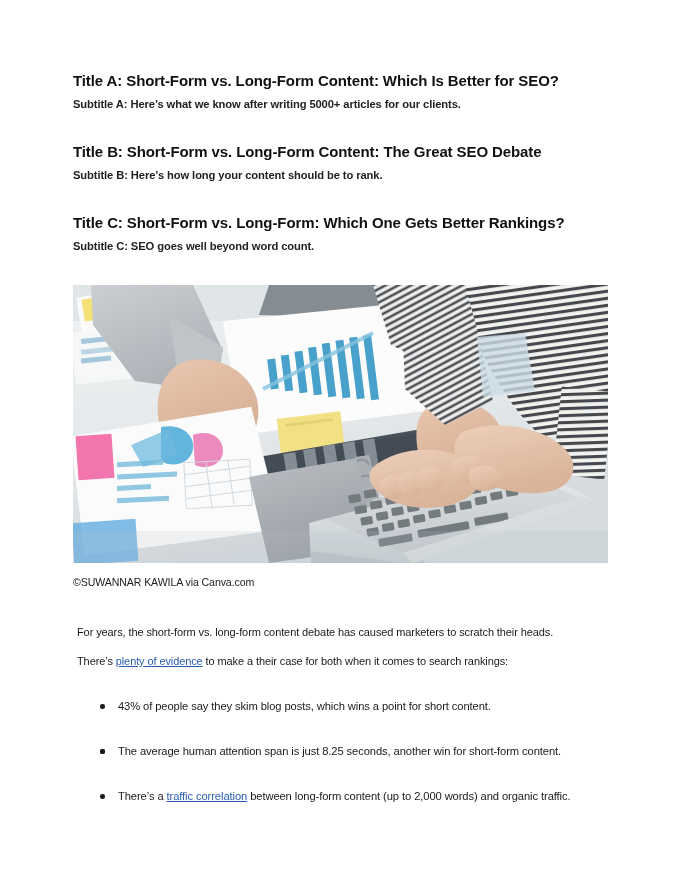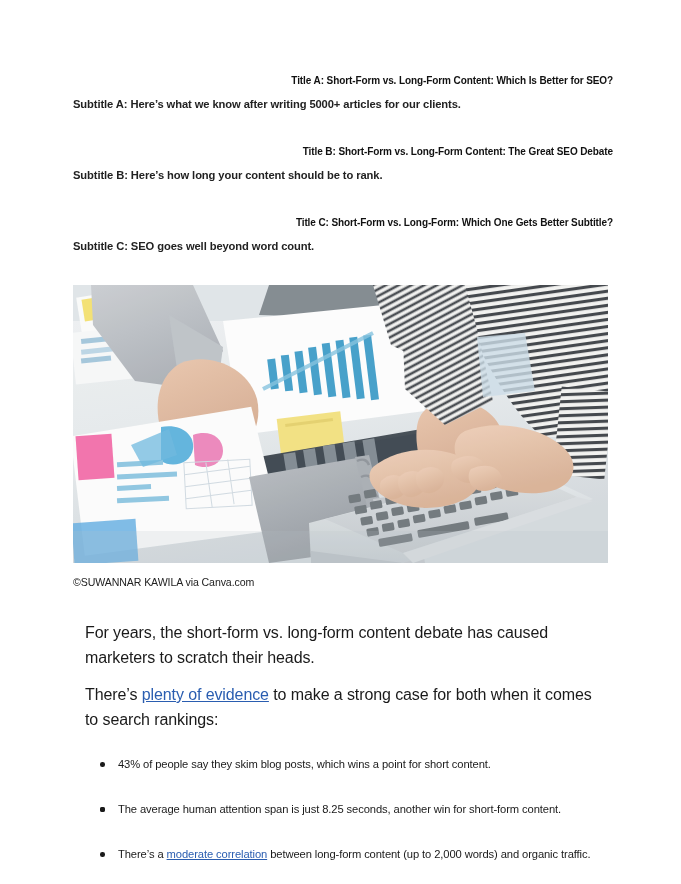--- a/index.html
+++ b/index.html
@@ -29,27 +29,26 @@
     left: 73px;
     top: 72px;
     width: 540px;
   }
 
   
   .title-group {
     margin-bottom: 30px;
   }
   .doc-title {
-    font-size: 10px;
+    font-size: 15px;
     font-weight: bold;
     color: #111111;
     letter-spacing: -0.1px;
     line-height: 18px;
     margin: 0 0 5px 0;
-    text-align: right;
   }
   .doc-subtitle {
     font-size: 11.2px;
     font-weight: bold;
     color: #222222;
     letter-spacing: -0.1px;
     line-height: 18px;
     margin: 0;
   }
 
@@ -73,25 +72,25 @@
     letter-spacing: -0.1px;
     margin-top: 11px;
     line-height: 16px;
   }
 
   
   .body-block {
     margin-top: 30px;
   }
   .para {
-    font-size: 16px;
+    font-size: 11px;
     line-height: 25px;
     color: #1a1a1a;
     letter-spacing: -0.1px;
-    margin: 12px;
+    margin: 4px;
   }
   a.doclink, .doclink {
     color: #2a5db0;
     text-decoration: underline;
     cursor: pointer;
   }
 
   
   .bullets {
     margin: 16px 0 0 0;
@@ -128,21 +127,21 @@
       <p class="doc-title">Title A: Short-Form vs. Long-Form Content: Which Is Better for SEO?</p>
       <p class="doc-subtitle">Subtitle A: Here’s what we know after writing 5000+ articles for our clients.</p>
     </div>
 
     <div class="title-group">
       <p class="doc-title">Title B: Short-Form vs. Long-Form Content: The Great SEO Debate</p>
       <p class="doc-subtitle">Subtitle B: Here’s how long your content should be to rank.</p>
     </div>
 
     <div class="title-group">
-      <p class="doc-title">Title C: Short-Form vs. Long-Form: Which One Gets Better Subtitle?</p>
+      <p class="doc-title">Title C: Short-Form vs. Long-Form: Which One Gets Better Rankings?</p>
       <p class="doc-subtitle">Subtitle C: SEO goes well beyond word count.</p>
     </div>
 
     <div class="figure">
       <div class="photo">
         <svg viewBox="0 0 535 278" preserveAspectRatio="none" xmlns="http://www.w3.org/2000/svg" aria-hidden="true">
           <defs>
             <linearGradient id="deskg" x1="0" y1="0" x2="0.3" y2="1">
               <stop offset="0%" stop-color="#eef1f3"></stop>
               <stop offset="55%" stop-color="#e4e8ea"></stop>
@@ -364,32 +363,32 @@
             <rect x="0" y="0" width="535" height="278" fill="#ffffff" opacity="0.05"></rect>
             <rect x="0" y="246" width="535" height="32" fill="#b9c1c6" opacity="0.18"></rect>
           </g>
         </svg>
       </div>
       <div class="caption">©SUWANNAR KAWILA via Canva.com</div>
     </div>
 
     <div class="body-block">
       <p class="para">For years, the short-form vs. long-form content debate has caused marketers to scratch their heads.</p>
-      <p class="para"><span>There’s </span><span class="doclink">plenty of evidence</span><span> to make a strong case for both when it comes to search rankings:</span></p>
+      <p class="para"><span>There’s </span><span class="doclink">plenty of evidence</span><span> to make a their case for both when it comes to search rankings:</span></p>
 
       <ul class="bullets">
         <li class="bullet-item">
           <span class="dot"></span><span>43% of people say they skim blog posts, which wins a point for short content.</span>
         </li>
         <li class="bullet-item">
           <span class="dot"></span>
         </li>
         <li class="bullet-item">
           <span class="dot"></span><span>The average human attention span is just 8.25 seconds, another win for short-form content.</span>
         </li>
         <li class="bullet-item">
-          <span class="dot"></span><span>There’s a </span><span class="doclink">moderate correlation</span><span> between long-form content (up to 2,000 words) and organic traffic.</span>
+          <span class="dot"></span><span>There’s a </span><span class="doclink">traffic correlation</span><span> between long-form content (up to 2,000 words) and organic traffic.</span>
         </li>
       </ul>
     </div>
 
   </div>
 </div>
 
 </body></html>

